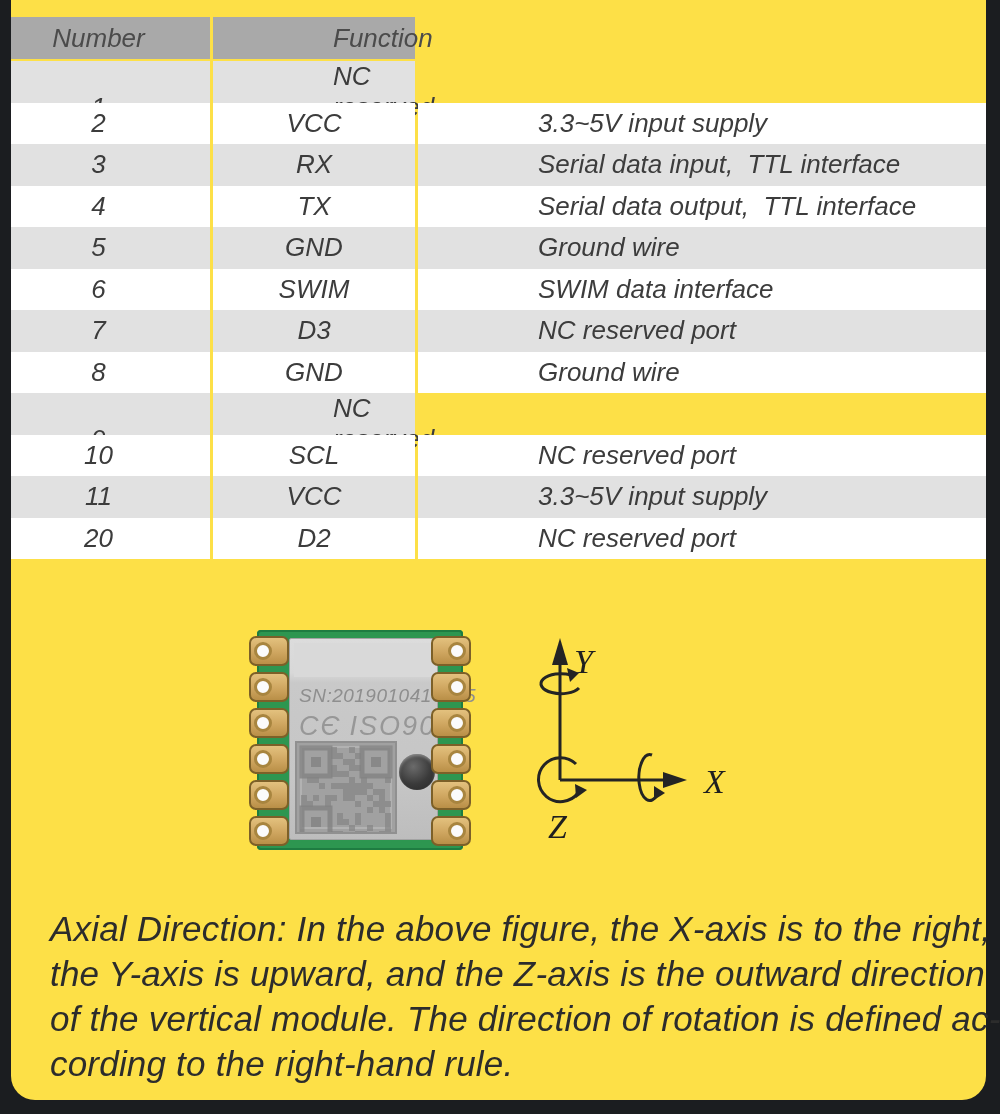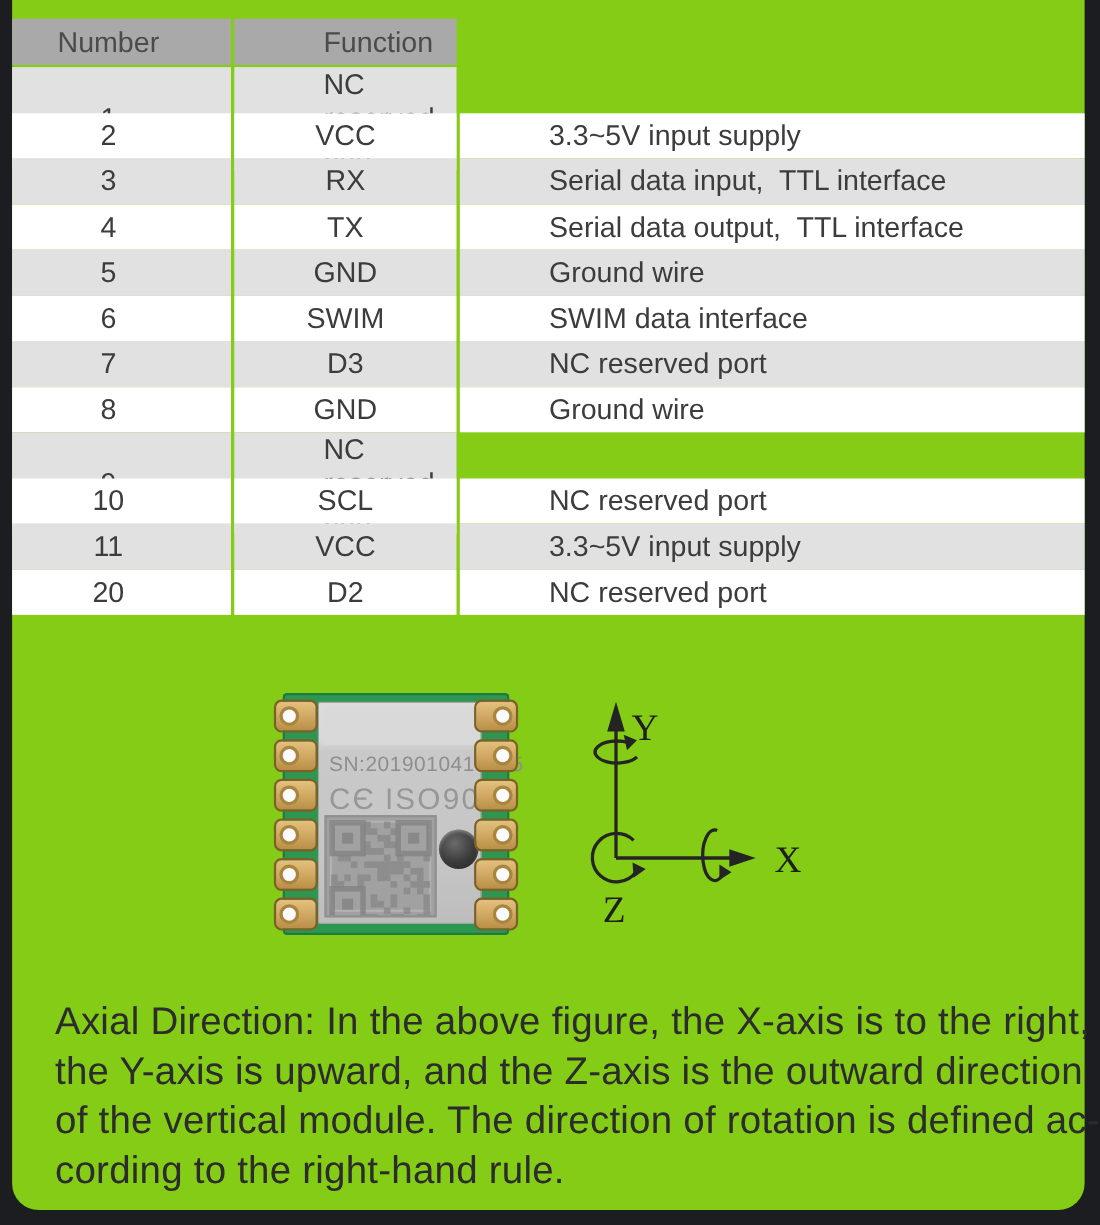--- a/index.html
+++ b/index.html
@@ -5,40 +5,41 @@
   html,body{margin:0;padding:0;}
   body{
     width:1000px;height:1114px;
     background:#1b1d20;
     font-family:"Liberation Sans", sans-serif;
     overflow:hidden;
     position:relative;
   }
   .page-card{
     position:absolute;left:11px;top:0;width:975px;height:1100px;
-    background:#84cc16;
+    background:#fde047;
     border-radius:0 0 24px 24px;
+    font-style:italic;
   }
   
   .pin-table{position:absolute;left:0;top:17px;width:975px;}
   .trow{
     display:grid;grid-template-columns:199px 202px 1fr;column-gap:3px;
     height:41.5px;
   }
   .trow.thead{height:42px;margin-bottom:2px;}
   .cell{
     display:flex;align-items:center;justify-content:center;
     font-size:26px;color:#3c3c3c;
     height:100%;
   }
   .thead .cell{background:#a9a9a9;color:#4b4b4b;font-size:26px;}
   .trow.gray .cell{background:#e1e1e1;}
   .trow.white .cell{background:#ffffff;}
   .cell.c-number{padding-right:24px;}
-  .cell.c-function{justify-content:flex-start;padding-left:81px;}
+  .cell.c-function{justify-content:flex-start;padding-left:120px;}
   
   .module-photo{position:absolute;left:238px;top:628px;width:222px;height:224px;}
   .board{
     position:absolute;left:8px;top:2px;width:206px;height:220px;
     background:linear-gradient(135deg,#35a45b 0%,#2d9650 45%,#23854а 100%);
     background-color:#2d9650;
     border-radius:4px;
     box-shadow:inset 0 0 0 2px #1e7c41;
   }
   .pad{

